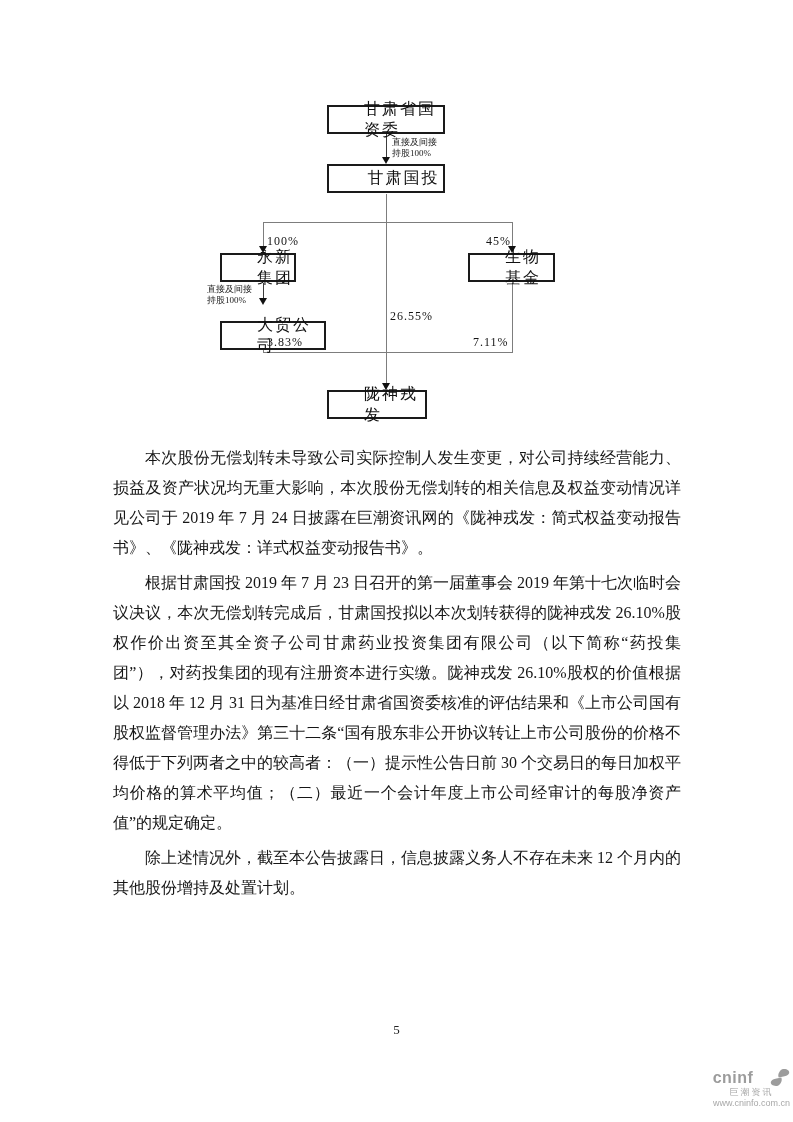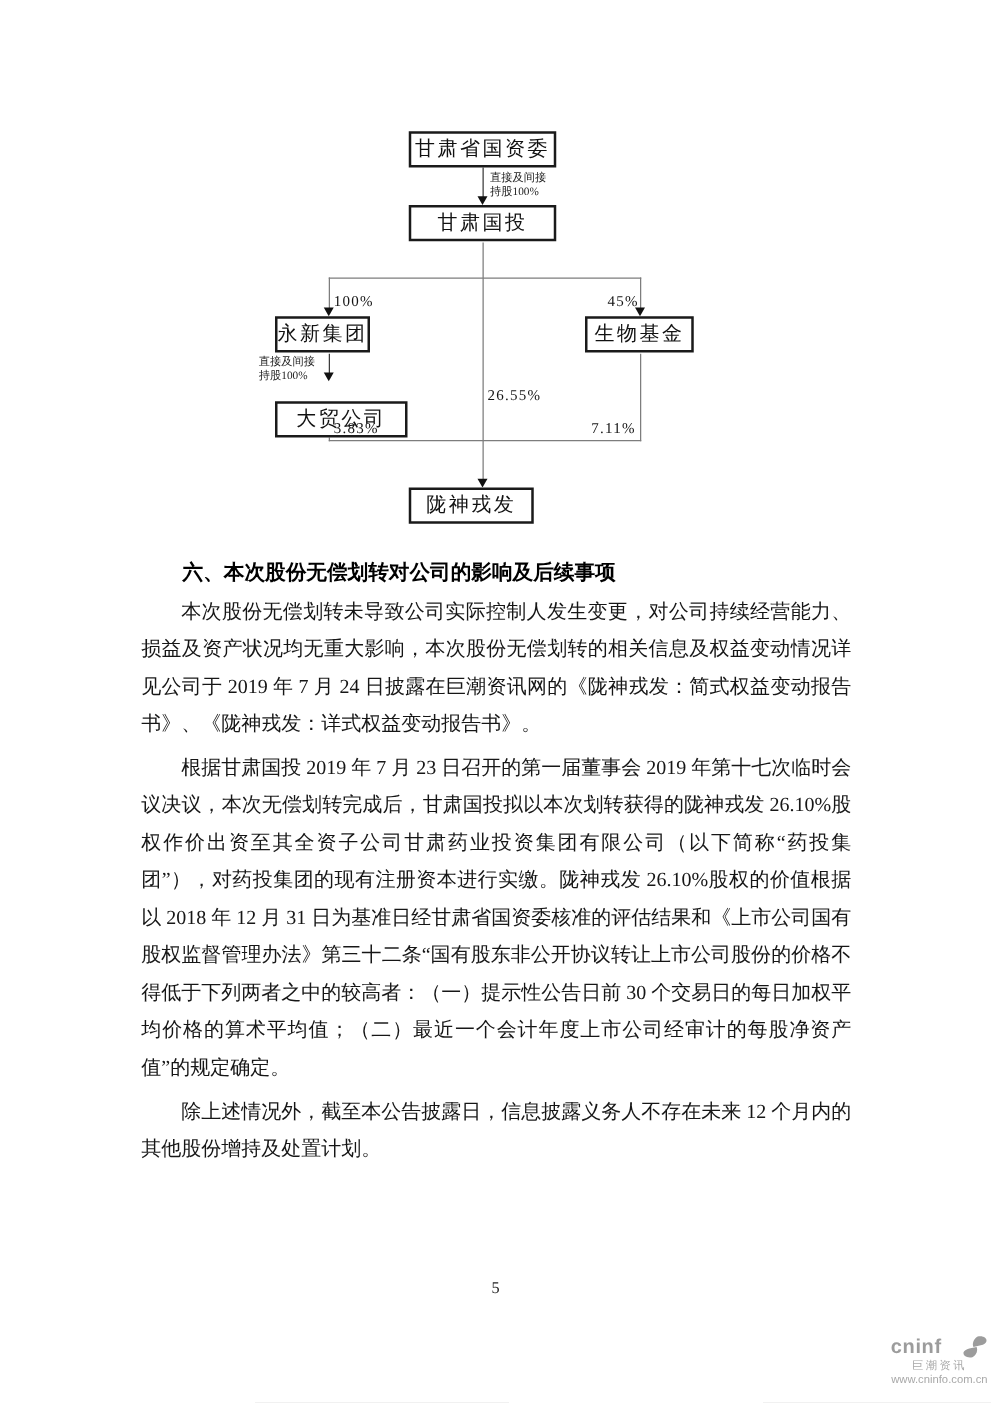--- a/index.html
+++ b/index.html
@@ -17,20 +17,21 @@
   .diagram{position:absolute;left:0;top:0;width:793px;height:440px;}
   .node{
     position:absolute;
     box-sizing:border-box;
     border:2px solid #1a1a1a;
     background:#fff;
     height:29px;
     display:flex;align-items:center;justify-content:center;
     font-size:16px;letter-spacing:2px;
     color:#111;
+    padding-left:35px;
   }
   .ln{position:absolute;background:#7d7d7d;}
   .ln.dark{background:#3c3c3c;}
   .arr{
     position:absolute;width:0;height:0;
     border-left:4px solid transparent;
     border-right:4px solid transparent;
     border-top:7px solid #111;
   }
   .edge-label{
@@ -118,21 +119,20 @@
     <div class="edge-label" style="left:207px;top:284px;">直接及间接
 持股100%</div>
     <div class="pct" style="left:267px;top:235px;">100%</div>
     <div class="pct" style="left:486px;top:235px;">45%</div>
     <div class="pct" style="left:390px;top:310px;">26.55%</div>
     <div class="pct" style="left:267px;top:336px;">3.83%</div>
     <div class="pct" style="left:473px;top:336px;">7.11%</div>
   </div>
 
   <div class="content">
-    <h2>六、本次股份无偿划转对公司的影响及后续事项</h2>
     <p>本次股份无偿划转未导致公司实际控制人发生变更，对公司持续经营能力、损益及资产状况均无重大影响，本次股份无偿划转的相关信息及权益变动情况详见公司于 2019 年 7 月 24 日披露在巨潮资讯网的《陇神戎发：简式权益变动报告书》、《陇神戎发：详式权益变动报告书》。</p>
     <p>根据甘肃国投 2019 年 7 月 23 日召开的第一届董事会 2019 年第十七次临时会议决议，本次无偿划转完成后，甘肃国投拟以本次划转获得的陇神戎发 26.10%股权作价出资至其全资子公司甘肃药业投资集团有限公司（以下简称“药投集团”），对药投集团的现有注册资本进行实缴。陇神戎发 26.10%股权的价值根据以 2018 年 12 月 31 日为基准日经甘肃省国资委核准的评估结果和《上市公司国有股权监督管理办法》第三十二条“国有股东非公开协议转让上市公司股份的价格不得低于下列两者之中的较高者：（一）提示性公告日前 30 个交易日的每日加权平均价格的算术平均值；（二）最近一个会计年度上市公司经审计的每股净资产值”的规定确定。</p>
     <p>除上述情况外，截至本公告披露日，信息披露义务人不存在未来 12 个月内的其他股份增持及处置计划。</p>
   </div>
 
   <div class="page-number">5</div>
 
   <div class="logo">
     <div class="logo-row">
       <span class="logo-brand">cninf</span>

